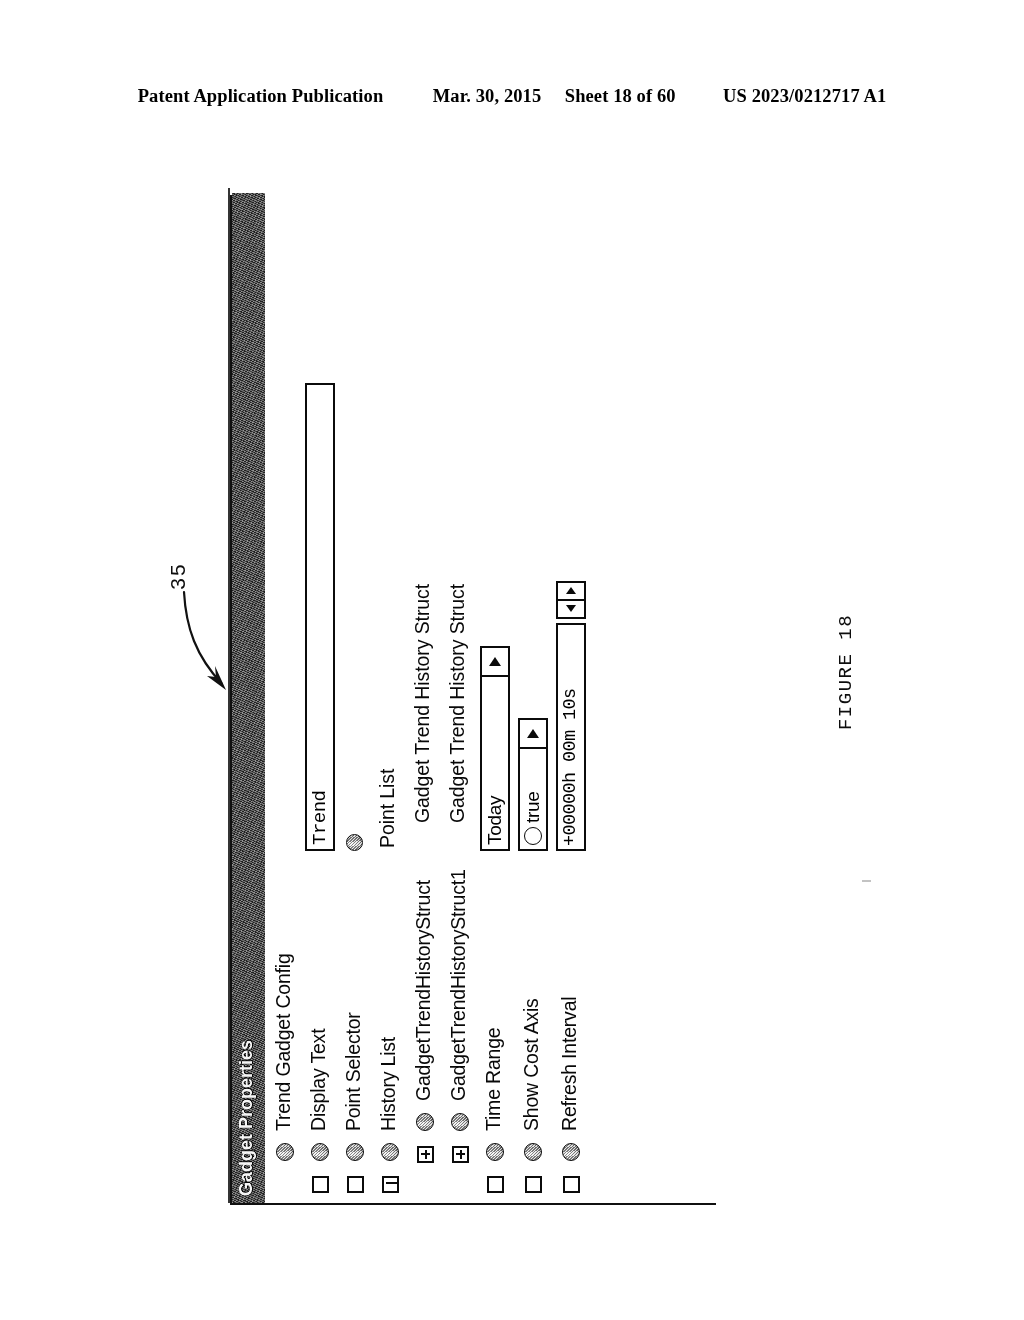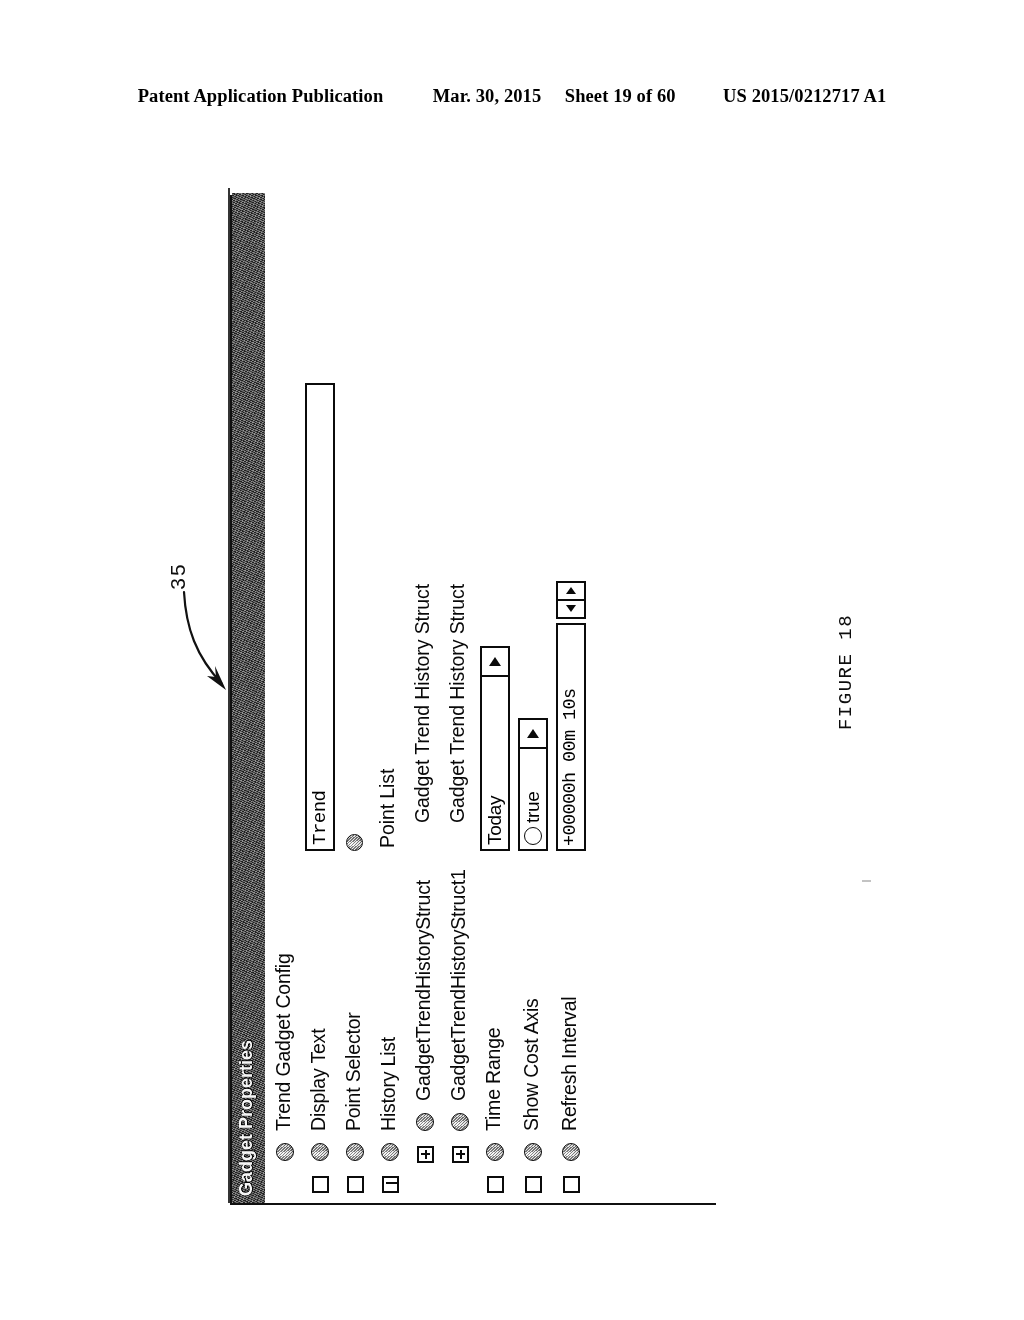--- a/index.html
+++ b/index.html
@@ -389,23 +389,23 @@
   }
 </style>
 </head>
 <body>
 
 <div class="page-header">
   <span class="seg">Patent Application Publication</span>
   <span class="gap-lg"></span>
   <span class="seg">Mar. 30, 2015</span>
   <span class="gap-md"></span>
-  <span class="seg">Sheet 19 of 60</span>
+  <span class="seg">Sheet 18 of 60</span>
   <span class="gap-xl"></span>
-  <span class="seg">US 2015/0212717 A1</span>
+  <span class="seg">US 2023/0212717 A1</span>
 </div>
 
 <div class="stage">
 
   <div class="tickmark" style="left:300px; top:303px;"></div>
   <div class="tickmark" style="left:300px; top:330px;"></div>
   <div class="tickmark" style="left:488px; top:358px;"></div>
   <div class="tickmark" style="left:522px; top:363px;"></div>
   <div class="tickmark" style="left:606px; top:560px;"></div>
   <div class="tickmark" style="left:492px; top:553px;"></div>

